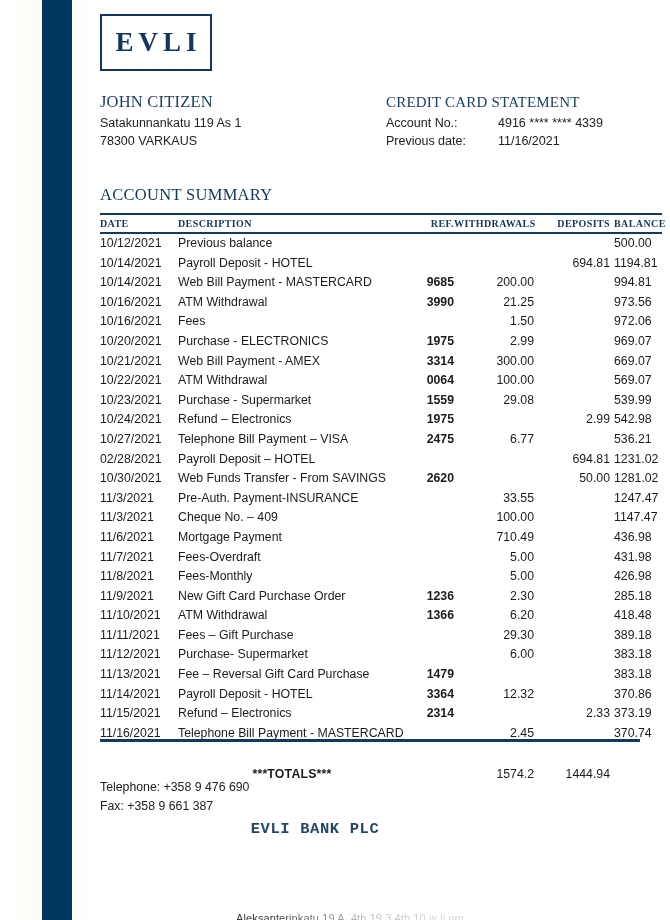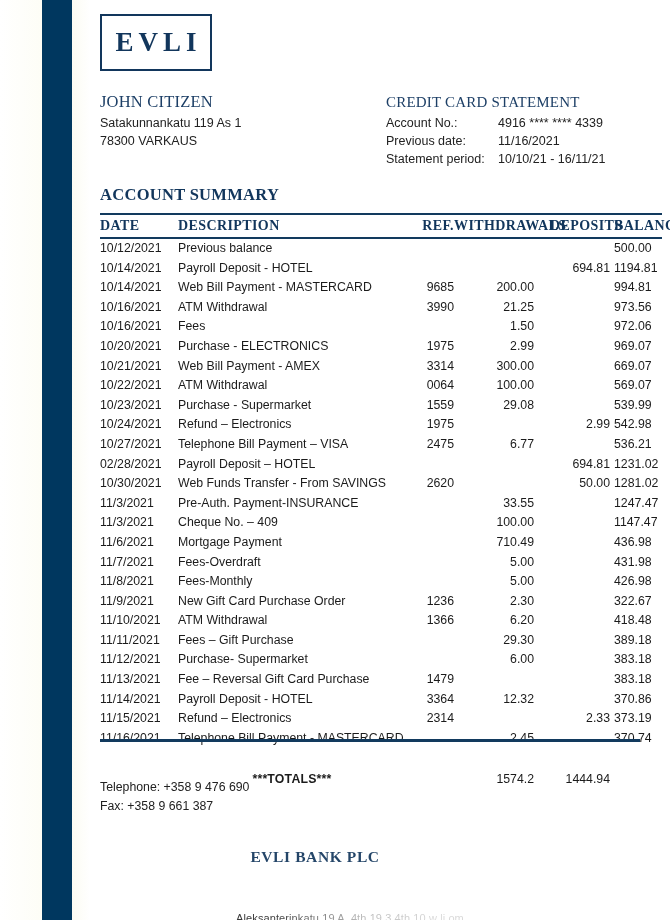--- a/index.html
+++ b/index.html
@@ -115,59 +115,59 @@
   }
   .stmt-row .lbl { width: 112px; flex: 0 0 112px; }
   .stmt-row .val { flex: 1 1 auto; }
 
   
   .sec-title {
     position: absolute;
     left: 0;
     top: 185px;
     font-family: "Liberation Serif", serif;
-    font-weight: bold;
+    font-weight: normal;
     font-size: 16.5px;
     color: #12365c;
     letter-spacing: .3px;
   }
 
   table.ledger {
     position: absolute;
     left: 0;
     top: 213px;
     width: 540px;
     border-collapse: collapse;
     table-layout: fixed;
   }
   table.ledger th {
     font-family: "Liberation Serif", serif;
     font-weight: bold;
-    font-size: 14px;
+    font-size: 10px;
     letter-spacing: .4px;
     color: #12365c;
     padding: 3px 0 3px 0;
     border-top: 2.5px solid #0d3košarka;
   }
   table.ledger thead tr th {
     border-top: 2.5px solid #123a5e;
     border-bottom: 2.5px solid #123a5e;
   }
   table.ledger td {
     font-size: 12.3px;
     color: #1b1b1b;
     padding: 0;
     height: 19.6px;
     line-height: 19.6px;
     white-space: nowrap;
     overflow: hidden;
   }
   .c-date  { width: 76px;  text-align: left;  padding-left: 0 !important; }
   .c-desc  { width: 228px; text-align: left;  padding-left: 2px !important; }
-  .c-ref   { width: 48px;  text-align: right; }
+  .c-ref   { width: 48px;  text-align: right; font-weight: bold; }
   .c-wd    { width: 80px;  text-align: right; padding-right: 16px !important; }
   .c-dep   { width: 60px;  text-align: right; padding-right: 4px !important; }
   .c-bal   { width: 48px;  }
 
   thead .c-date  { text-align: left; }
   thead .c-desc  { text-align: left; padding-left: 2px; }
   thead .c-ref   { text-align: right; }
   thead .c-wd    { text-align: right; padding-right: 6px; }
   thead .c-dep   { text-align: right; padding-right: 2px; }
   thead .c-bal   { text-align: right; }
@@ -208,24 +208,24 @@
   .questions .q-line {
     font-size: 12.3px;
     color: #222;
     line-height: 18.5px;
   }
 
   
   .footer-bank {
     position: absolute;
     left: 0;
-    top: 848px;
+    top: 820px;
     width: 430px;
     text-align: center;
-    font-family: Liberation Serif, serif;
+    font-family: Liberation Mono, monospace;
     font-weight: bold;
     font-size: 15.5px;
     letter-spacing: .6px;
     color: #12365c;
     opacity: .92;
   }
   .footer-fine {
     position: absolute;
     left: 0;
     top: 912px;
@@ -260,24 +260,20 @@
 
     <div class="stmt">
       <div class="title">CREDIT CARD STATEMENT</div>
       <div class="stmt-row">
         <span class="lbl">Account No.:</span>
         <span class="val">4916 **** **** 4339</span>
       </div>
       <div class="stmt-row">
         <span class="lbl">Previous date:</span>
         <span class="val">11/16/2021</span>
-      </div>
-      <div class="stmt-row">
-        <span class="lbl">Statement period:</span>
-        <span class="val">10/10/21 - 16/11/21</span>
       </div>
     </div>
 
     <div class="sec-title">ACCOUNT SUMMARY</div>
 
     <table class="ledger">
       <thead>
         <tr>
           <th class="c-date">DATE</th>
           <th class="c-desc">DESCRIPTION</th>
@@ -431,21 +427,21 @@
             <td class="c-wd">5.00</td>
             <td class="c-dep"></td>
             <td class="c-bal">426.98</td>
           </tr>
           <tr>
             <td class="c-date">11/9/2021</td>
             <td class="c-desc">New Gift Card Purchase Order</td>
             <td class="c-ref">1236</td>
             <td class="c-wd">2.30</td>
             <td class="c-dep"></td>
-            <td class="c-bal">322.67</td>
+            <td class="c-bal">285.18</td>
           </tr>
           <tr>
             <td class="c-date">11/10/2021</td>
             <td class="c-desc">ATM Withdrawal</td>
             <td class="c-ref">1366</td>
             <td class="c-wd">6.20</td>
             <td class="c-dep"></td>
             <td class="c-bal">418.48</td>
           </tr>
           <tr>

